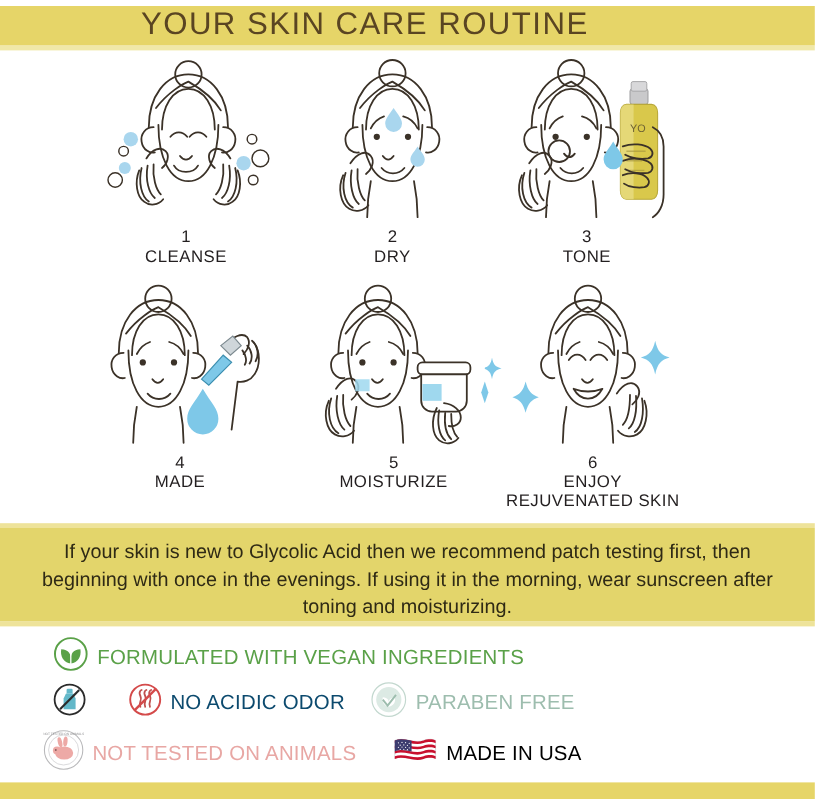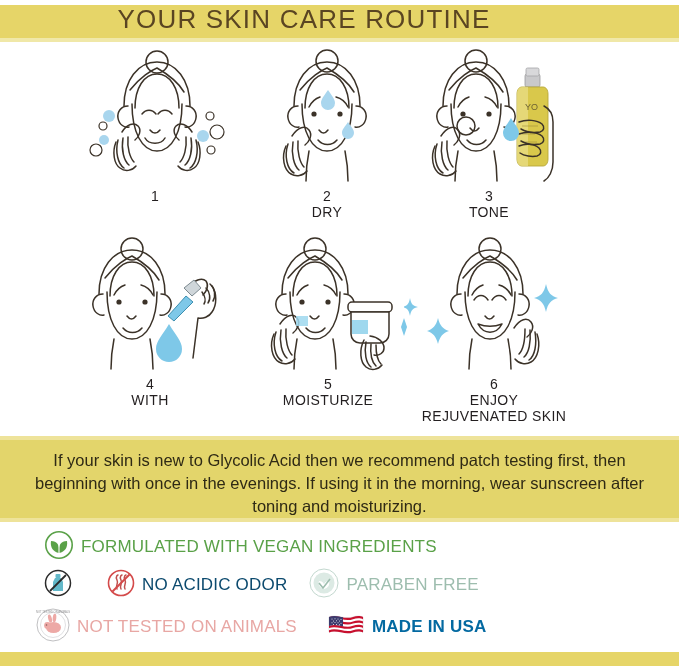--- a/index.html
+++ b/index.html
@@ -75,21 +75,21 @@
   .badge .bico{flex:0 0 auto;display:block;margin-right:7px;}
   .badge .btxt{
     font-size:17px;letter-spacing:.2px;white-space:nowrap;
     font-family:"Liberation Sans", sans-serif;
   }
   .t-vegan{color:#5aa148;font-size:18px;}
   .t-alcohol{color:#63b8c9;}
   .t-odor{color:#0c4a6e;}
   .t-paraben{color:#9dbdae;}
   .t-animals{color:#e8a7a4;font-size:17.5px;}
-  .t-usa{color:#0369a1;font-weight:bold;}
+  .t-usa{color:#000000;}
   .gap-1{width:28px;}
   .gap-2{width:22px;}
   .gap-3{width:30px;}
 
   
   .bottom-band{position:absolute;left:0;top:652px;width:679px;height:14px;background:#e6d568;}
 </style>
 </head>
 <body>
 
@@ -130,20 +130,21 @@
               <circle cx="151" cy="106" r="4"></circle>
           </g>
           <g fill="#a9d6ee">
             <circle cx="49" cy="72" r="6"></circle>
               <circle cx="44" cy="96" r="5"></circle>
               <circle cx="143" cy="92" r="6"></circle>
           </g>
         </svg>
       </div>
       <div class="num">1</div>
+      <div class="lbl">CLEANSE</div>
     </div>
 
     <div class="step" id="step-2">
       <div class="art">
         <svg width="150" height="140" viewBox="0 0 150 140">
           <g fill="none" stroke="#3b3228" stroke-width="1.5" stroke-linecap="round" stroke-linejoin="round">
             <path d="M64 17 a11 11 0 1 1 22 0 a11 11 0 1 1 -22 0"></path>
             <path d="M42 62 c0-26 14-44 33-44 s33 18 33 44"></path>
             <path d="M48 46 c10-13 22-20 27-22 M75 24 c7 4 20 12 27 24"></path>
             <path d="M53 64 c0-20 9-34 22-34 s22 14 22 34"></path>
@@ -242,21 +243,21 @@
               <circle cx="85" cy="70" r="2.6"></circle>
             </g>
           <g>
             <path d="M124 56 l10-8 l7 8 l-9 8 z" fill="#cfd6da" stroke="#7d8a90" stroke-width="1"></path>
             <path d="M108 84 l18-20 l7 6 l-19 19 z" fill="#7ec8e8" stroke="#3d8fb0" stroke-width="1"></path>
           </g>
           <path d="M109 92 c7 12 13 17 13 25 a13 13 0 0 1 -26 0 c0-8 6-13 13-25z" fill="#7ec8e8"></path>
         </svg>
       </div>
       <div class="num">4</div>
-      <div class="lbl">WITH</div>
+      <div class="lbl">MADE</div>
     </div>
 
     <div class="step" id="step-5">
       <div class="art">
         <svg width="160" height="140" viewBox="0 0 160 140">
           <g fill="none" stroke="#3b3228" stroke-width="1.5" stroke-linecap="round" stroke-linejoin="round">
             <path d="M56 17 a11 11 0 1 1 22 0 a11 11 0 1 1 -22 0"></path>
             <path d="M34 62 c0-26 14-44 33-44 s33 18 33 44"></path>
             <path d="M40 46 c10-13 22-20 27-22 M67 24 c7 4 20 12 27 24"></path>
             <path d="M45 64 c0-20 9-34 22-34 s22 14 22 34"></path>

